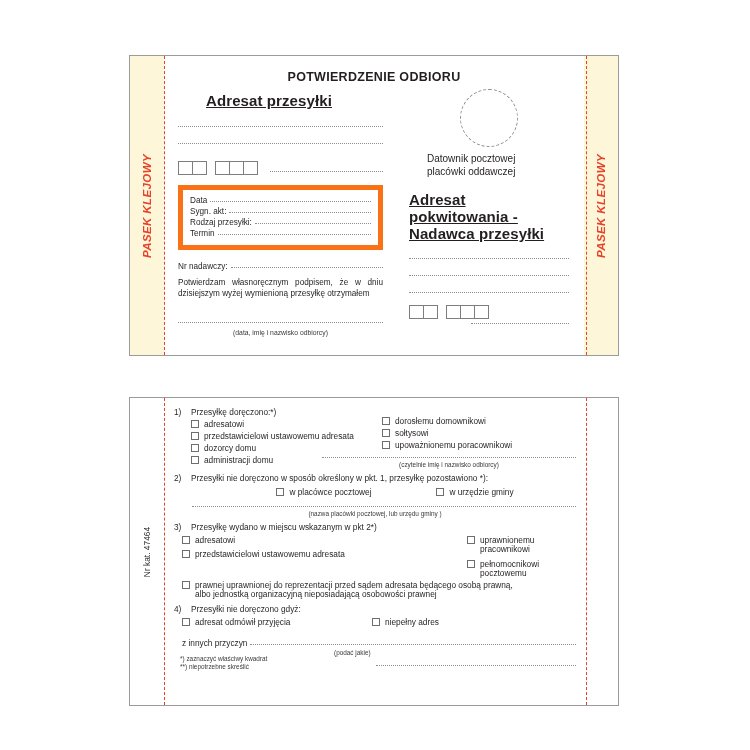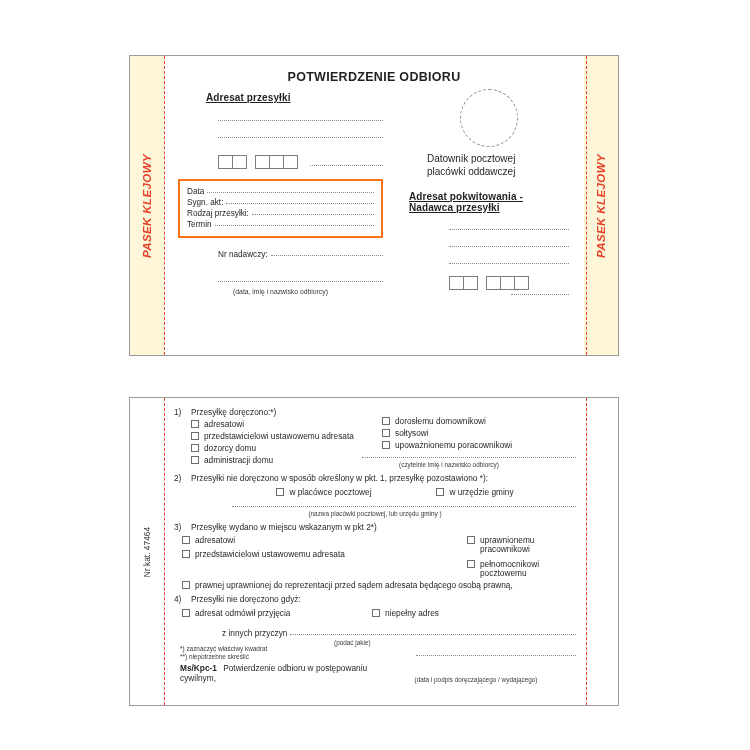--- a/index.html
+++ b/index.html
@@ -59,21 +59,21 @@
 
   
   .leader {
     flex: 1 1 auto;
     border-bottom: 1px dotted #8d8d8d;
     height: 0;
     margin-bottom: 3px;
   }
   .leader.full { width: 100%; flex: none; }
 
-  .row { display: flex; align-items: flex-end; margin-left: 40px; }
+  .row { display: flex; align-items: flex-end; }
 
   
   #card-top {
     left: 129px;
     top: 55px;
     width: 490px;
     height: 301px;
   }
   #card-top .inner {
     position: absolute;
@@ -88,40 +88,40 @@
     top: 14px;
     text-align: center;
     font-size: 12.5px;
     font-weight: bold;
     letter-spacing: .3px;
   }
   .col-left  { position: absolute; left: 14px;  top: 0; width: 205px; }
   .col-right { position: absolute; left: 245px; top: 0; width: 160px; }
 
   .sec-head {
-    font-size: 10px;
+    font-size: 15px;
     font-weight: bold;
     text-decoration: underline;
     letter-spacing: .1px;
   }
 
   .pcode { display: flex; }
   .pcode .grp { display: flex; }
   .pcode .grp + .grp { margin-left: 8px; }
   .pcode b {
     width: 15px;
     height: 14px;
     border: 1px solid #7d7d7d;
     box-sizing: border-box;
     margin-left: -1px;
   }
   .pcode .grp b:first-child { margin-left: 0; }
 
   .detail-box {
-    border: 2px solid #f97316;
+    border: 5px solid #f97316;
     padding: 4px 7px 5px 7px;
     box-sizing: border-box;
   }
   .detail-box .row { margin: 2px 0; font-size: 8.2px; }
   .detail-box .row span { white-space: nowrap; padding-right: 3px; }
 
   .para {
     font-size: 8.2px;
     line-height: 1.32;
     text-align: justify;
@@ -265,20 +265,21 @@
           <span>Termin</span>
           <span class="leader"></span>
         </div>
       </div>
 
       <div class="row" style="margin-top:12px; font-size:8.2px;">
         <span style="white-space:nowrap; padding-right:3px;">Nr nadawczy:</span>
         <span class="leader"></span>
       </div>
 
+      <div class="para" style="margin-top:7px;">Potwierdzam własnoręcznym podpisem, że w dniu dzisiejszym wyżej wymienioną przesyłkę otrzymałem</div>
 
       <div class="row" style="margin-top:22px;">
         <span class="leader full"></span>
       </div>
       <div class="cap" style="margin-top:3px;">(data, imię i nazwisko odbiorcy)</div>
     </div>
 
     <div class="col-right">
 
       <div class="datownik" style="margin-top:33px;"></div>
@@ -423,20 +424,21 @@
           <span class="cb"></span>
           <span class="lbl">pełnomocnikowi pocztowemu</span>
         </div>
       </div>
     </div>
 
     <div class="opt" style="padding-left:8px; margin-top:2px;">
       <span class="cb"></span>
       <span class="lbl">
         <span style="display:block;">prawnej uprawnionej do reprezentacji przed sądem adresata będącego osobą prawną,</span>
+        <span style="display:block;">albo jednostką organizacyjną nieposiadającą osobowości prawnej</span>
       </span>
     </div>
 
     <div class="qnum" style="margin-top:4px;">
       <span class="n">4)</span>
       <span class="t">Przesyłki nie doręczono gdyż:</span>
     </div>
 
     <div style="display:flex; padding-left:8px; margin-top:2px;">
       <div class="opt" style="width:190px;">
@@ -460,21 +462,14 @@
         <div class="tiny" style="padding-left:6px;">*) zaznaczyć właściwy kwadrat</div>
         <div class="tiny" style="padding-left:6px; margin-top:1px;">**) niepotrzebne skreślić</div>
       </div>
       <div style="width:200px; flex:none; padding-top:10px;">
         <div class="row">
           <span class="leader full"></span>
         </div>
       </div>
     </div>
 
-    <div class="footline">
-      <div style="flex:1; padding-left:6px;">
-        <span class="bold">Ms/Kpc-1</span>
-        <span style="padding-left:4px;">Potwierdzenie odbioru w postępowaniu cywilnym,</span>
-      </div>
-      <div class="tiny" style="width:200px; flex:none; text-align:center;">(data i podpis doręczającego / wydającego)</div>
-    </div>
   </div>
 </div>
 
 </body></html>

